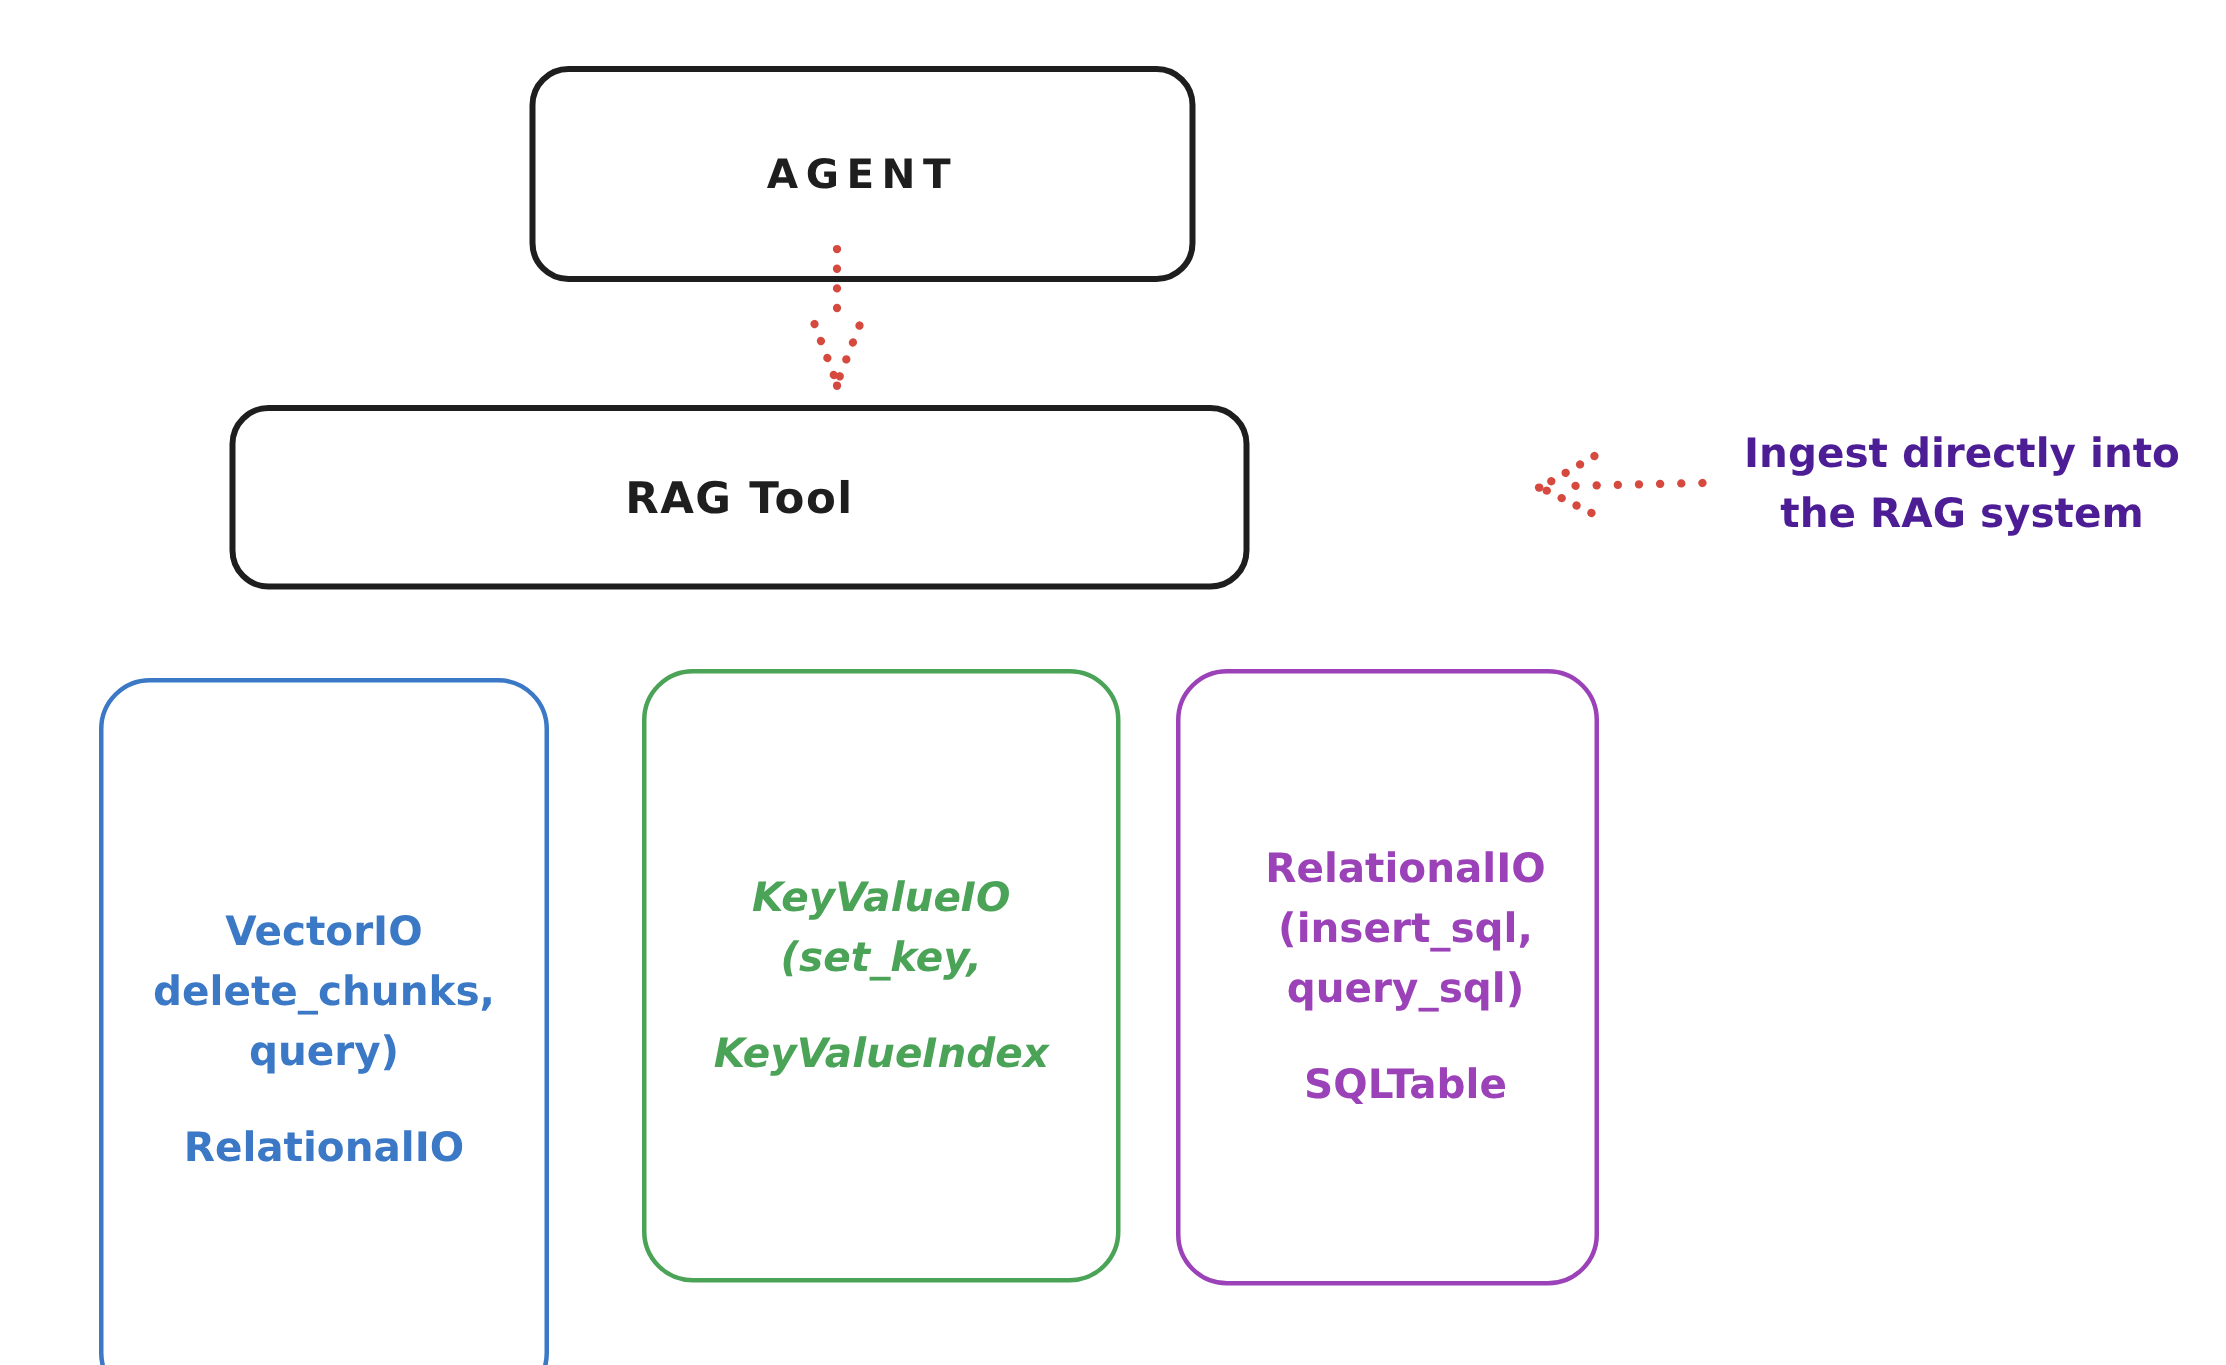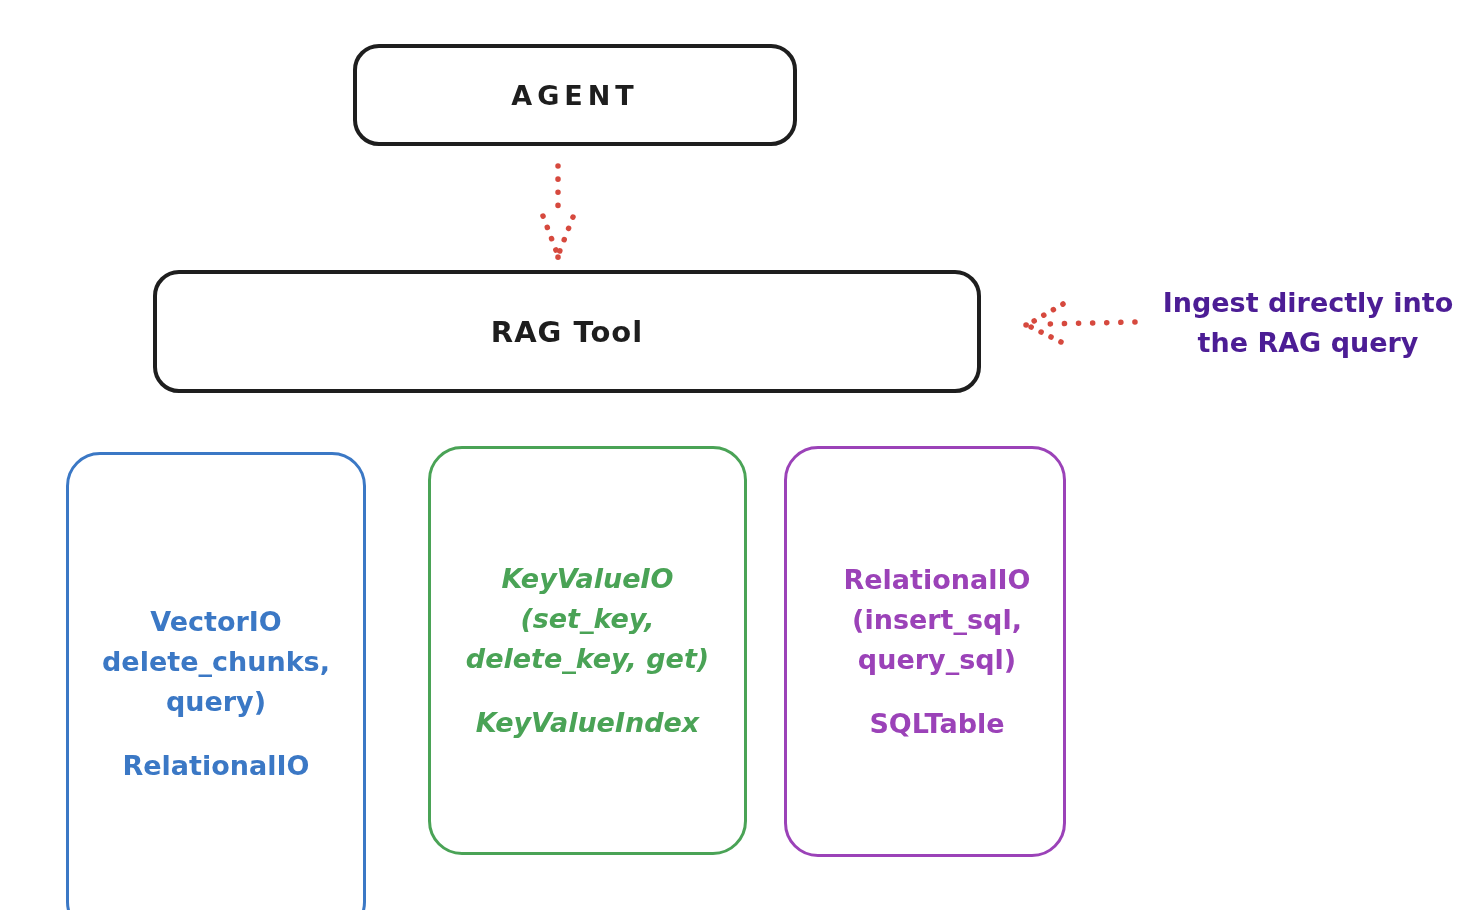--- a/index.html
+++ b/index.html
@@ -19,33 +19,33 @@
     position: absolute;
     box-sizing: border-box;
     background: #ffffff;
     display: flex;
     align-items: center;
     justify-content: center;
   }
   
   #agent-box {
     left: 353px; top: 44px;
-    width: 444px; height: 102px;
+    width: 444px; height: 144px;
     border: 4px solid #1e1e1e;
     border-radius: 26px;
   }
   #agent-box .label {
     font-size: 27px;
     font-weight: 700;
     letter-spacing: 5px;
     color: #1e1e1e;
   }
   #rag-box {
     left: 153px; top: 270px;
-    width: 828px; height: 123px;
+    width: 680px; height: 123px;
     border: 4px solid #1e1e1e;
     border-radius: 26px;
   }
   #rag-box .label {
     font-size: 29px;
     font-weight: 600;
     letter-spacing: 1px;
     color: #1e1e1e;
   }
   
@@ -133,34 +133,33 @@
     <g stroke="#d6493e" stroke-width="5.5" stroke-linecap="round" fill="none">
       <path d="M122,27 L34,29" stroke-dasharray="0.1,14"></path>
       <path d="M50,9 L14,30" stroke-dasharray="0.1,11"></path>
       <path d="M48,47 L14,30" stroke-dasharray="0.1,11"></path>
       <path d="M13,30 L13.2,30"></path>
     </g>
   </svg>
 
   <div id="annotation">
     <span class="io-line">Ingest directly into</span>
-    <span class="io-line">the RAG query</span>
+    <span class="io-line">the RAG system</span>
   </div>
 
   <div id="vector-box" class="sketch-box io-box">
     <span class="io-line">VectorIO</span>
     <span class="io-line">delete_chunks,</span>
     <span class="io-line">query)</span>
     <span class="index-label">RelationalIO</span>
   </div>
 
   <div id="keyvalue-box" class="sketch-box io-box">
     <span class="io-line">KeyValueIO</span>
     <span class="io-line">(set_key,</span>
-    <span class="io-line">delete_key, get)</span>
     <span class="index-label">KeyValueIndex</span>
   </div>
 
   <div id="relational-box" class="sketch-box io-box">
     <span class="io-line">RelationalIO</span>
     <span class="io-line">(insert_sql,</span>
     <span class="io-line">query_sql)</span>
     <span class="index-label">SQLTable</span>
   </div>
 

